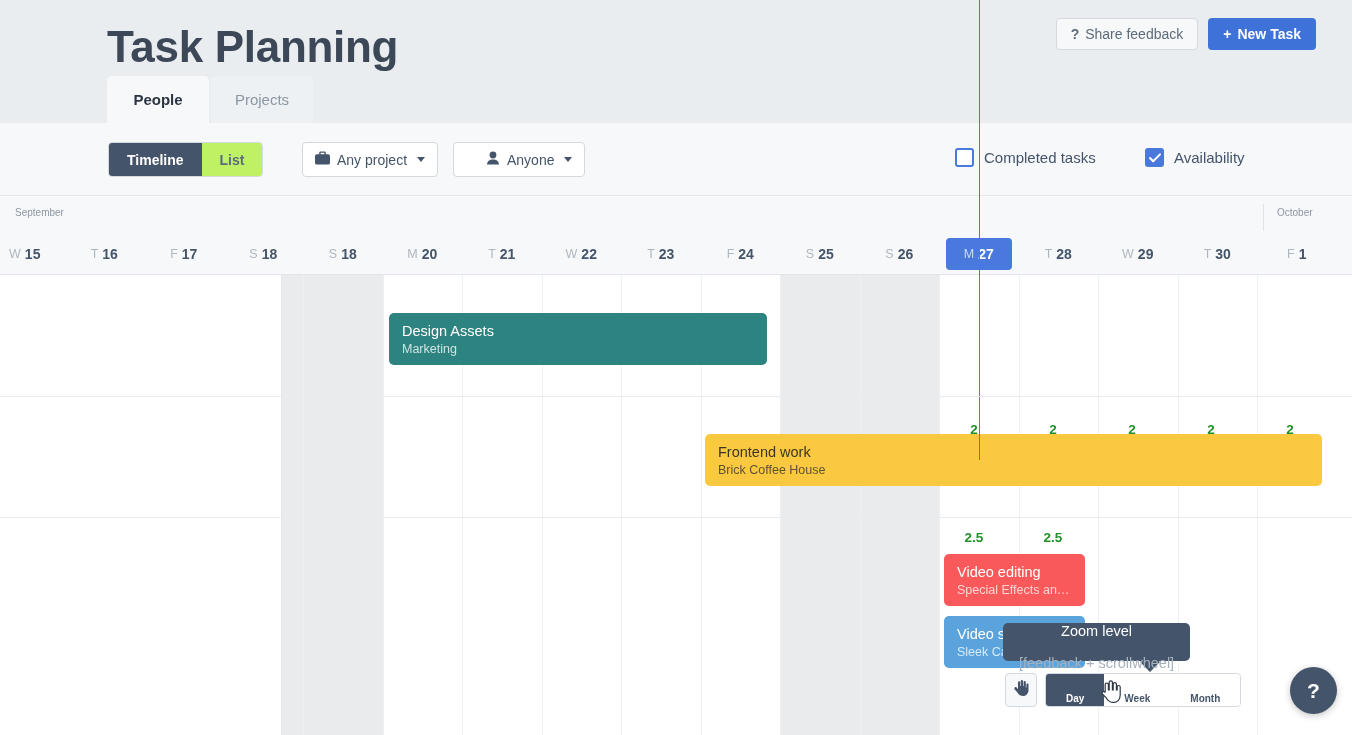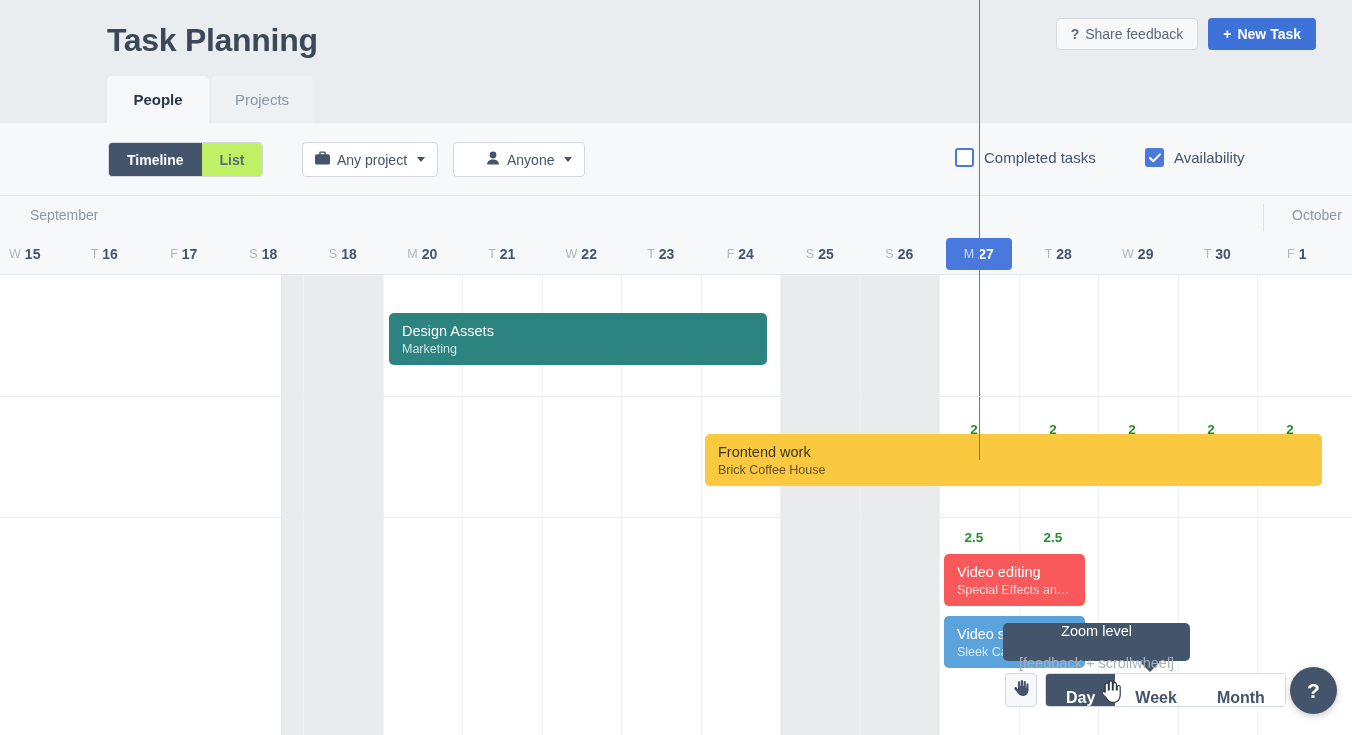--- a/index.html
+++ b/index.html
@@ -12,21 +12,21 @@
   }
   .app { position: relative; width: 1352px; height: 735px; }
 
   
   .header {
     position: absolute; left: 0; top: 0; width: 1352px; height: 123px;
     background: #e9edf0;
   }
   .page-title {
     position: absolute; left: 107px; top: 22px;
-    font-size: 32px; font-weight: bold; color: #3c4858;
+    font-size: 44px; font-weight: bold; color: #3c4858;
     letter-spacing: -0.3px;
   }
   .header-actions {
     position: absolute; right: 36px; top: 18px;
     display: flex; gap: 10px; align-items: center;
   }
   .btn {
     height: 32px; border-radius: 4px; display: inline-flex;
     align-items: center; justify-content: center; gap: 6px;
     font-size: 14px; cursor: pointer; border: 1px solid transparent;
@@ -99,21 +99,21 @@
   .checkbox.checked svg { display: block; }
   .checkbox svg { display: none; }
 
   
   .tl-header {
     position: absolute; left: 0; top: 196px; width: 1352px; height: 79px;
     background: #f7f8f9; border-bottom: 1px solid #e2e6ea;
   }
   .month-row { position: absolute; left: 0; top: 0; width: 1352px; height: 42px; }
   .month-label {
-    position: absolute; top: 11px; font-size: 14px; color: #8b97a3; margin-left: 15px;
+    position: absolute; top: 11px; font-size: 10px; color: #8b97a3;
   }
   .month-sep {
     position: absolute; top: 8px; width: 1px; height: 27px; background: #dfe3e7;
   }
   .day-row { position: absolute; left: 0; top: 42px; width: 1352px; height: 36px; }
   .day-cell {
     position: absolute; top: 0; height: 32px;
     display: flex; align-items: center; justify-content: center;
     font-size: 14px; color: #44546a; font-weight: bold; gap: 4px;
     cursor: pointer;
@@ -206,21 +206,21 @@
   .pan-btn {
     width: 32px; height: 34px; background: #f7f8f9;
     border: 1px solid #d3d9de; border-radius: 4px;
     display: flex; align-items: center; justify-content: center;
     cursor: pointer; color: #44546a;
   }
   .zoom-seg {
     display: flex; border: 1px solid #d3d9de; border-radius: 4px;
     overflow: hidden; height: 34px;
   }
-  .zoom-seg .seg { height: 48px; padding: 0 20px; font-size: 16px; }
+  .zoom-seg .seg { height: 48px; padding: 0 20px; font-size: 10px; }
   .zoom-seg .seg.on { background: #44546a; color: #fff; font-weight: bold; }
   .zoom-seg .seg.off { background: #ffffff; color: #44546a; font-weight: bold; }
 
   .cursor-hand { position: absolute; left: 1100px; top: 680px; z-index: 30; }
 
   .help-fab {
     position: absolute; left: 1290px; top: 667px; width: 47px; height: 47px;
     border-radius: 50%; background: #44546a; color: #ffffff;
     display: flex; align-items: center; justify-content: center;
     font-size: 21px; font-weight: bold; cursor: pointer; z-index: 25;

